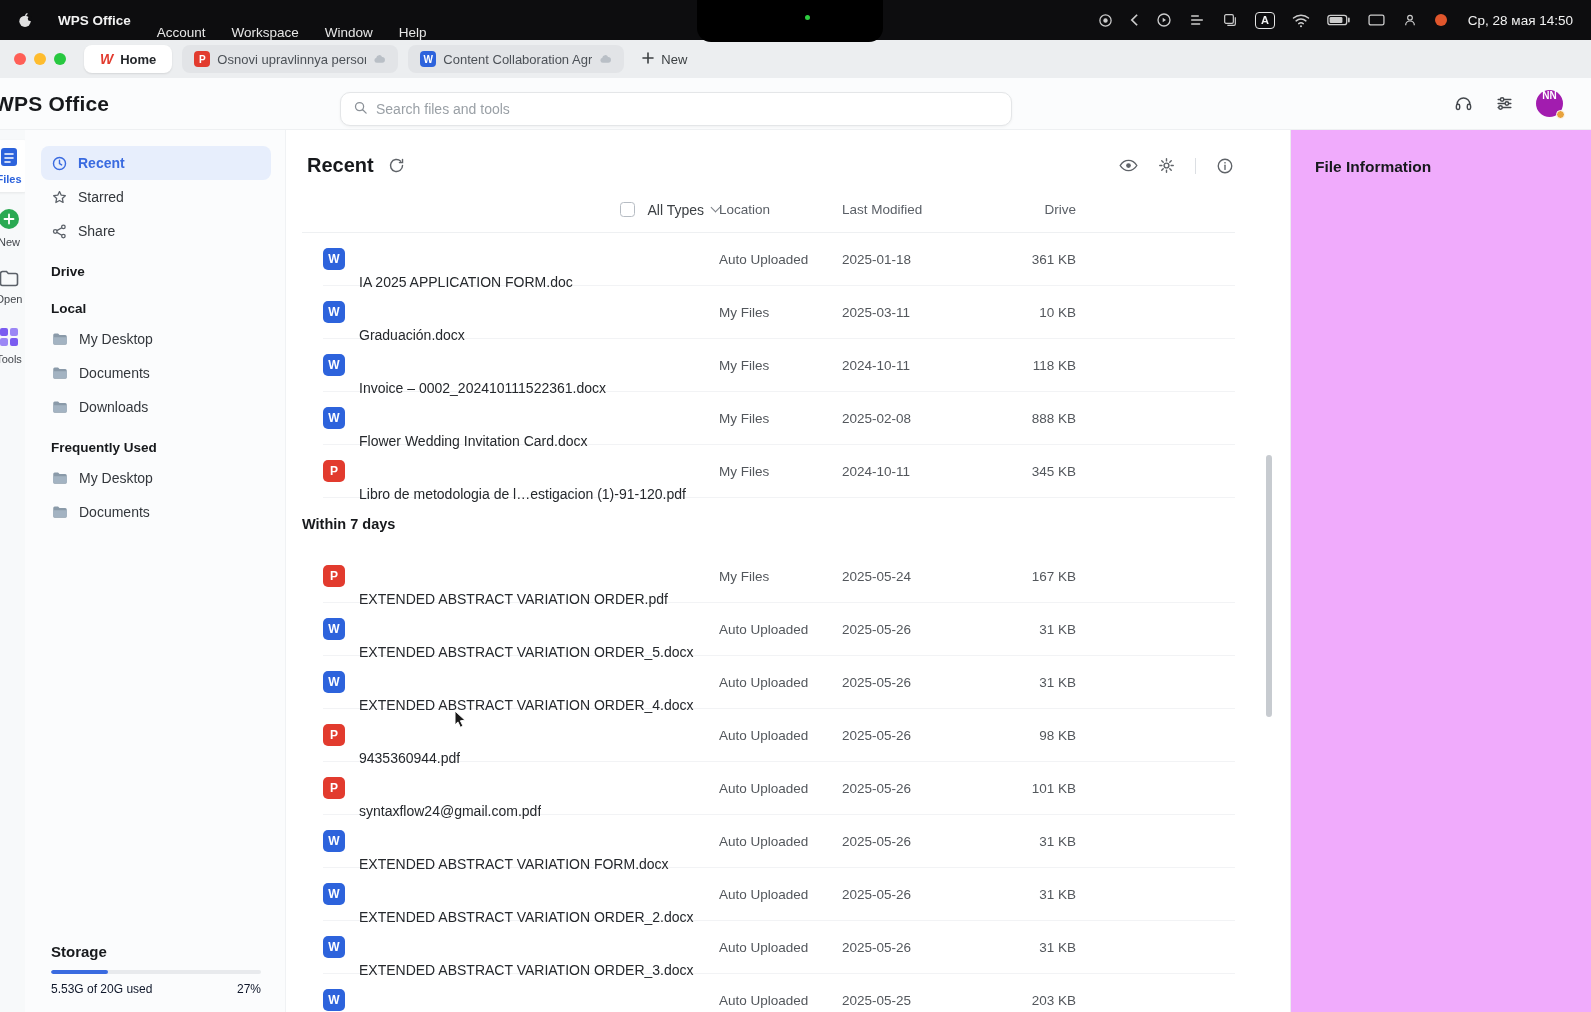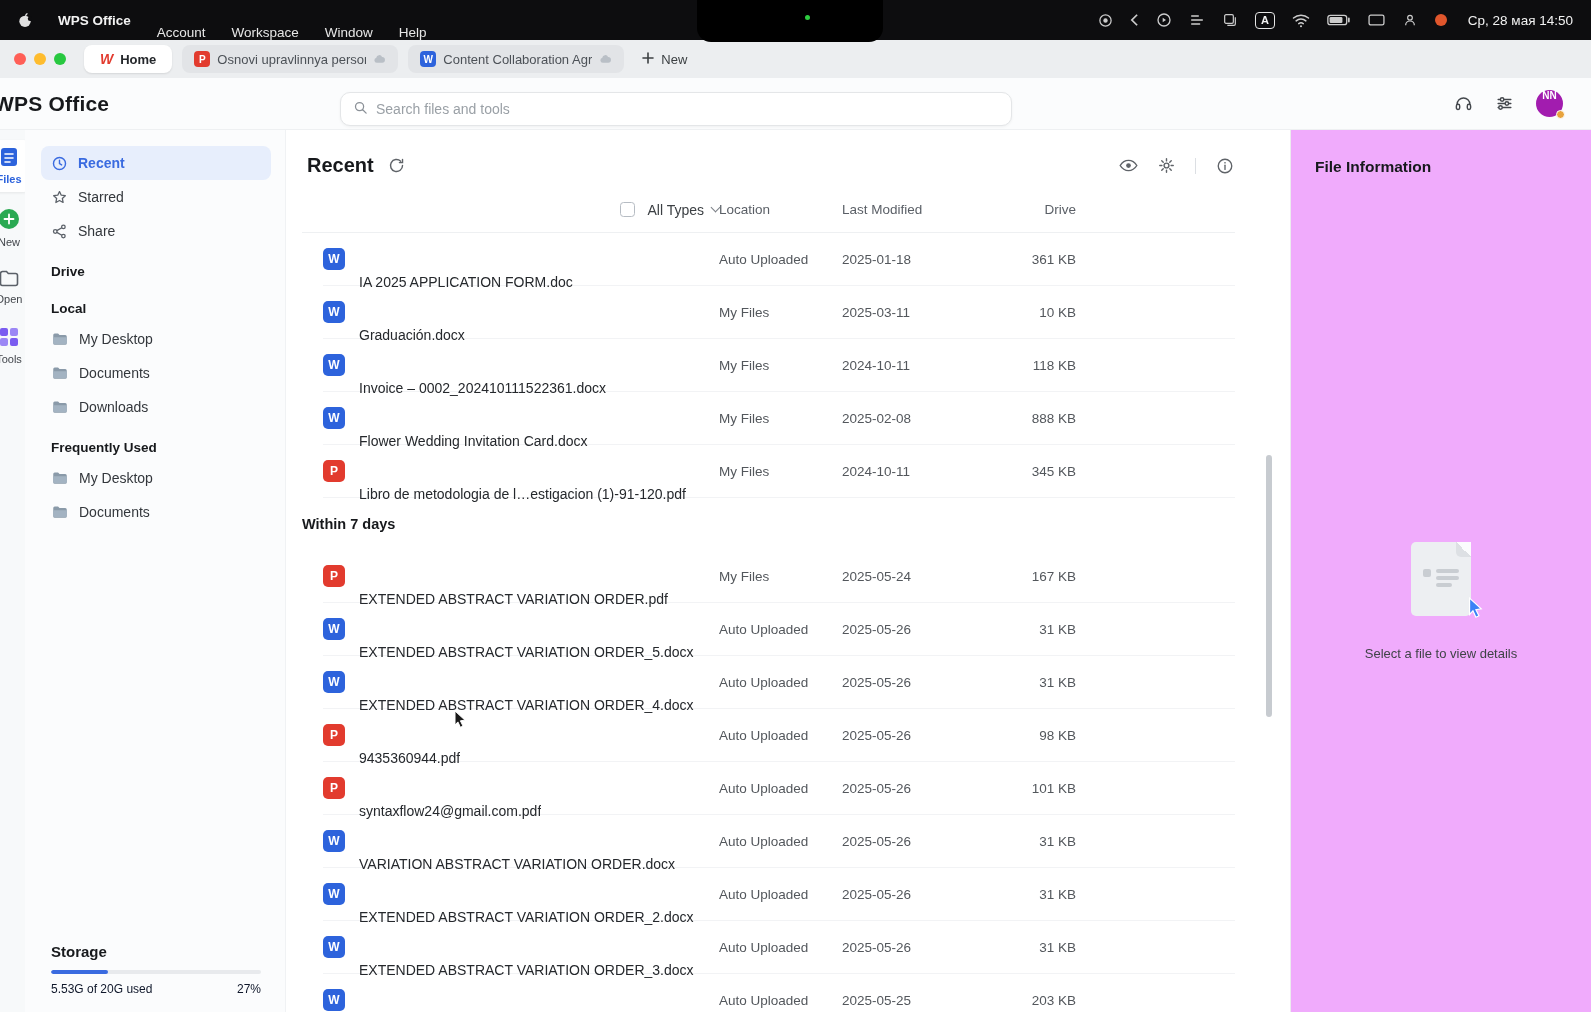--- a/index.html
+++ b/index.html
@@ -520,21 +520,21 @@
     <span class="cell">Auto Uploaded</span>
     <span class="cell">2025-05-26</span>
     <span class="cell size">101 KB</span>
     <span class="cell"></span>
   </div>
         <div class="file-row">
     <div class="fcell-name">
       <span class="badge badge-word">
               <span>W</span>
             </span>
-      <span class="fname">VARIATION ABSTRACT VARIATION ORDER.docx</span>
+      <span class="fname">EXTENDED ABSTRACT VARIATION FORM.docx</span>
     </div>
     <span class="cell">Auto Uploaded</span>
     <span class="cell">2025-05-26</span>
     <span class="cell size">31 KB</span>
     <span class="cell"></span>
   </div>
         <div class="file-row">
     <div class="fcell-name">
       <span class="badge badge-word">
               <span>W</span>
@@ -573,27 +573,14 @@
       </div>
 
     <span class="scrollbar"></span>
     <span class="cursor-pointer"><svg width="15" height="18" viewBox="0 0 15 18">
           <path d="M2 1l10 9.2-4.6.6 2.6 5.3-2.6 1.2-2.5-5.4L2 15z" fill="#1a1a1a" stroke="#fff" stroke-width="1"></path>
         </svg></span>
   </div>
 
   <div class="infopanel">
     <h3>File Information</h3>
-    <div class="empty">
-      <div class="doc-illu">
-        <span class="doc-fold"></span>
-        <span class="doc-mark"></span>
-        <span class="doc-line l1"></span>
-        <span class="doc-line l2"></span>
-        <span class="doc-line l3"></span>
-        <span class="illu-cursor"><svg width="18" height="21" viewBox="0 0 15 18">
-              <path d="M2 1l10 9.2-4.6.6 2.6 5.3-2.6 1.2-2.5-5.4L2 15z" fill="#3b82f6" stroke="#fff" stroke-width="1"></path>
-            </svg></span>
-      </div>
-      <p>Select a file to view details</p>
-    </div>
   </div>
 </div>
 
 </body></html>

